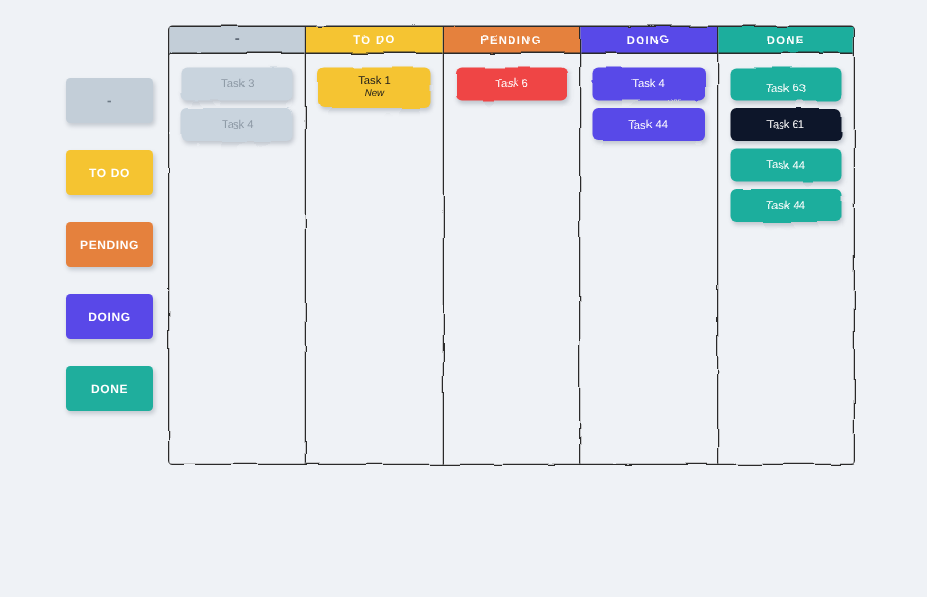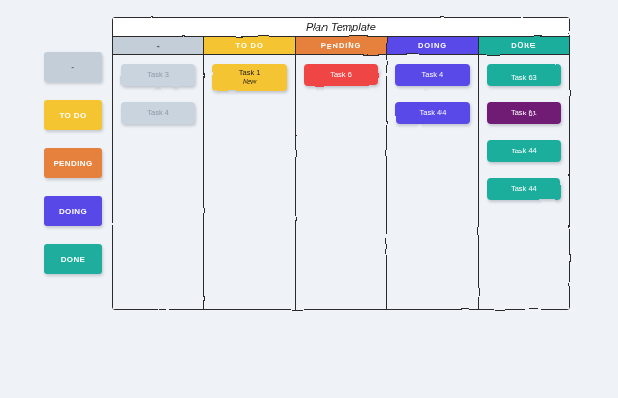--- a/index.html
+++ b/index.html
@@ -104,21 +104,21 @@
     letter-spacing: 0;
     font-size: 10px;
   }
 
   .col-body {
     flex: 1 1 auto;
     background: #eff2f6;
     padding: 9px 8px 8px 8px;
     display: flex;
     flex-direction: column;
-    gap: 16px;
+    gap: 5px;
     box-sizing: border-box;
     overflow: hidden;
   }
 
   .card {
     border-radius: 4px;
     min-height: 22px;
     padding: 4px 4px;
     box-sizing: border-box;
     display: flex;
@@ -164,21 +164,20 @@
     </div>
     <div class="swatch" style="background: rgb(89, 72, 232); color: rgb(255, 255, 255);">
       <span>DOING</span>
     </div>
     <div class="swatch" style="background: rgb(31, 174, 157); color: rgb(255, 255, 255);">
       <span>DONE</span>
     </div>
   </div>
 
 <div id="board">
-  <div id="board-title">Plan Template</div>
   <div id="columns">
       <div class="column">
         <div class="col-header neutral" style="background: rgb(195, 206, 216); color: rgb(95, 107, 119);">
           <span>-</span>
         </div>
         <div class="col-body">
           <div class="card neutral" style="background: rgb(201, 212, 222); color: rgb(141, 153, 165);">
             <div>Task 3</div>
           </div>
           <div class="card neutral" style="background: rgb(201, 212, 222); color: rgb(141, 153, 165);">
@@ -221,21 +220,21 @@
         </div>
       </div>
       <div class="column">
         <div class="col-header" style="background: rgb(31, 174, 157); color: rgb(255, 255, 255);">
           <span>DONE</span>
         </div>
         <div class="col-body">
           <div class="card" style="background: rgb(31, 174, 157); color: rgb(255, 255, 255); justify-content: flex-end;">
             <div>Task 63</div>
           </div>
-          <div class="card" style="background: #701a75; color: rgb(255, 255, 255);">
+          <div class="card" style="background: #0f172a; color: rgb(255, 255, 255);">
             <div>Task 61</div>
           </div>
           <div class="card" style="background: rgb(31, 174, 157); color: rgb(255, 255, 255);">
             <div>Task 44</div>
           </div>
           <div class="card" style="background: rgb(31, 174, 157); color: rgb(255, 255, 255);">
             <div>Task 44</div>
           </div>
         </div>
       </div>

